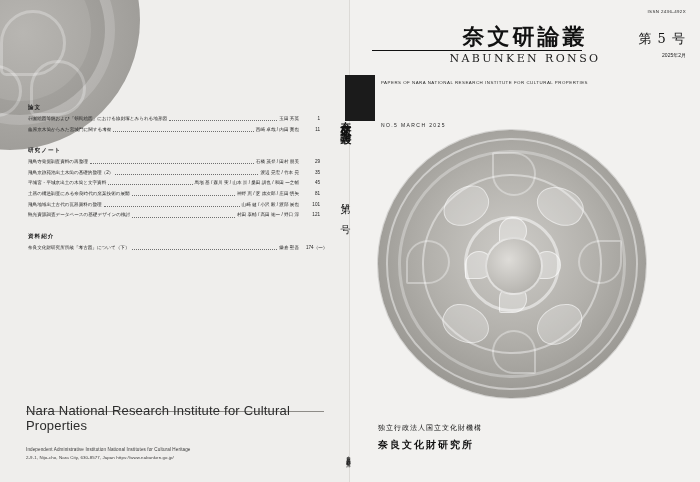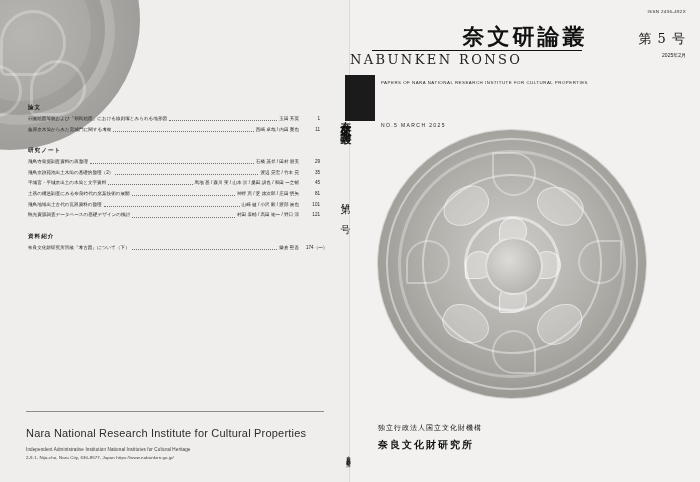--- a/index.html
+++ b/index.html
@@ -45,21 +45,21 @@
   .back-medallion .swirl{
     position:absolute;border-radius:50% 50% 50% 10%;
     border:3px solid rgba(255,255,255,.28);
   }
   .back-rule{
     position:absolute;left:26px;width:298px;height:1px;background:#8e8c88;
   }
   .imprint{
     position:absolute;left:26px;bottom:22px;width:300px;color:#2c2c2c;
   }
-  .imprint .nm{font-size:11px;letter-spacing:.2px;margin-bottom:8px;}
+  .imprint .nm{font-size:13px;letter-spacing:.2px;margin-bottom:14px;}
   .imprint .sub{font-size:4.6px;color:#3a3a3a;margin-bottom:3px;letter-spacing:.1px;}
   .imprint .addr{font-size:4.4px;color:#3a3a3a;letter-spacing:.1px;}
 
   
   .toc{
     position:absolute;left:28px;top:104px;width:292px;
     color:#1d1d1d;
   }
   .toc-sec{
     font-size:5.6px;font-weight:bold;margin:0 0 4px 0;letter-spacing:1px;
@@ -81,23 +81,23 @@
   
   .isbn{
     position:absolute;right:14px;top:9px;font-size:4.4px;letter-spacing:.4px;color:#222;
   }
   .jp-title{
     position:absolute;left:0;right:0;top:22px;text-align:center;
     font-family:"DejaVu Serif",serif;
     font-size:22px;letter-spacing:3px;color:#111;font-weight:bold;
   }
   .rom-title{
-    position:absolute;left:0;right:0;top:52px;text-align:left;
+    position:absolute;left:0;right:0;top:52px;text-align:center;
     font-family:"DejaVu Serif",serif;
-    font-size:13px;letter-spacing:2.4px;color:#222;
+    font-size:11px;letter-spacing:2.4px;color:#222;
   }
   .title-rule{
     position:absolute;left:372px;width:210px;height:1px;background:#111;top:50px;
   }
   .issue-no{
     position:absolute;right:14px;top:30px;text-align:right;
   }
   .issue-no .n{font-family:"DejaVu Serif",serif;font-size:13px;color:#111;letter-spacing:1px;}
   .issue-no .d{font-size:5px;color:#222;margin-top:4px;}
   .blackbar{

